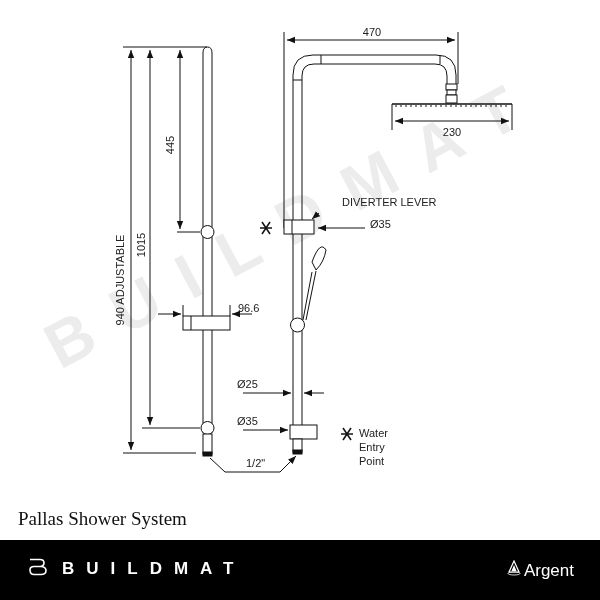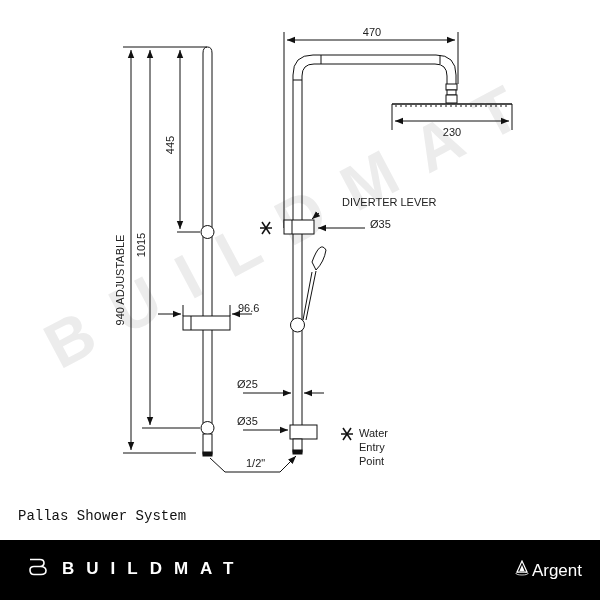--- a/index.html
+++ b/index.html
@@ -1,25 +1,25 @@
 <!DOCTYPE html>
 <html><head>
 <meta charset="utf-8">
 <style>
   html, body { margin: 0; padding: 0; }
   body { width: 600px; height: 600px; background: #ffffff; position: relative; overflow: hidden; font-family: "Liberation Sans", sans-serif; }
   .drawing { position: absolute; left: 0; top: 0; width: 600px; height: 500px; }
   .drawing svg { display: block; }
   .dim-text { font-family: "Liberation Sans", sans-serif; font-size: 11px; fill: #222; }
   .watermark { font-family: "Liberation Sans", sans-serif; font-size: 64px; font-weight: bold; fill: #ececec; letter-spacing: 28px; }
-  .title { position: absolute; left: 18px; top: 508px; font-size: 14px; color: #111; font-family: Liberation Mono, monospace; }
+  .title { position: absolute; left: 18px; top: 508px; font-size: 19px; color: #111; font-family: Liberation Serif, serif; }
   .footer { position: absolute; left: 0; top: 540px; width: 600px; height: 60px; background: #000; }
   .brand { position: absolute; left: 28px; top: 18px; display: flex; align-items: center; }
   .brand-text { color: #fff; font-family: "Liberation Sans", sans-serif; font-weight: bold; font-size: 17px; letter-spacing: 12px; margin-left: 14px; }
-  .argent { position: absolute; right: 18px; top: 20px; display: flex; align-items: center; color: #fff; font-size: 17px; font-family: "Liberation Sans", sans-serif; }
+  .argent { position: absolute; right: 26px; top: 20px; display: flex; align-items: center; color: #fff; font-size: 17px; font-family: "Liberation Sans", sans-serif; }
   .argent-icon { margin-right: 3px; }
 </style>
 </head>
 <body>
 
 <div class="drawing">
 <svg width="600" height="500" viewBox="0 0 600 500" xmlns="http://www.w3.org/2000/svg">
   <defs>
     <marker id="arr" viewBox="0 0 10 10" refX="10" refY="5" markerWidth="8" markerHeight="8" orient="auto-start-reverse">
       <path d="M0,1 L10,5 L0,9 z" fill="#111"></path>

